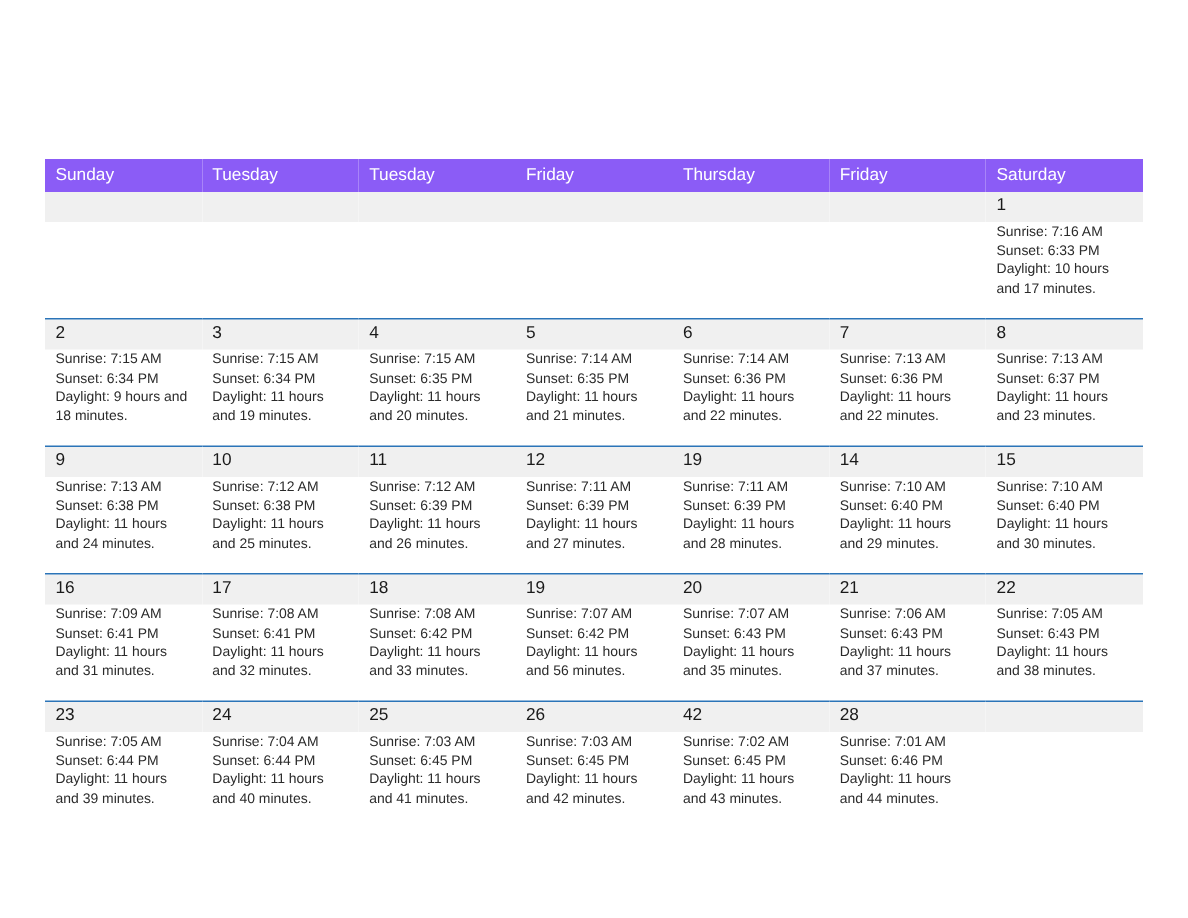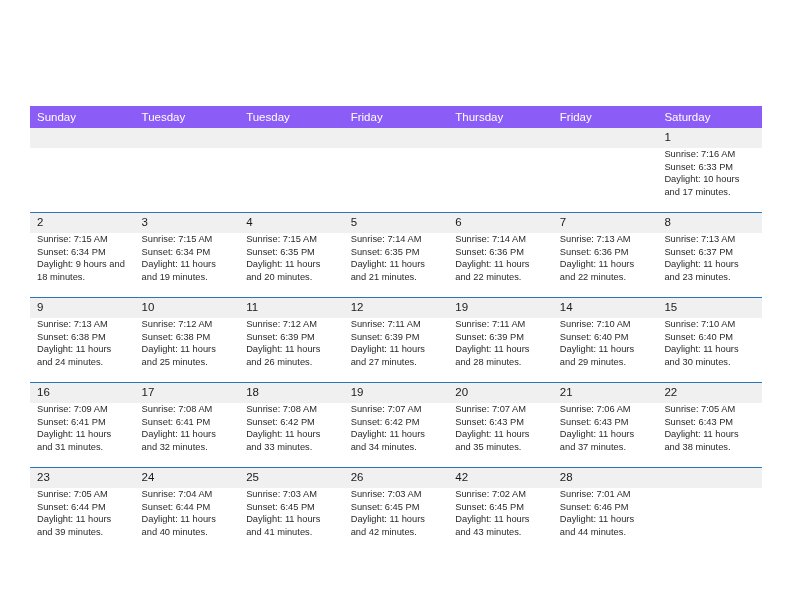--- a/index.html
+++ b/index.html
@@ -329,21 +329,21 @@
               <div>Sunrise: 7:08 AM</div>
               <div>Sunset: 6:42 PM</div>
               <div class="dl">Daylight: 11 hours and 33 minutes.</div>
             </div>
           </td>
           <td>
             <span class="daynum">19</span>
             <div class="info">
               <div>Sunrise: 7:07 AM</div>
               <div>Sunset: 6:42 PM</div>
-              <div class="dl">Daylight: 11 hours and 34 minutes.</div>
+              <div class="dl">Daylight: 11 hours and 56 minutes.</div>
             </div>
           </td>
           <td>
             <span class="daynum">20</span>
             <div class="info">
               <div>Sunrise: 7:07 AM</div>
               <div>Sunset: 6:43 PM</div>
               <div class="dl">Daylight: 11 hours and 35 minutes.</div>
             </div>
           </td>

